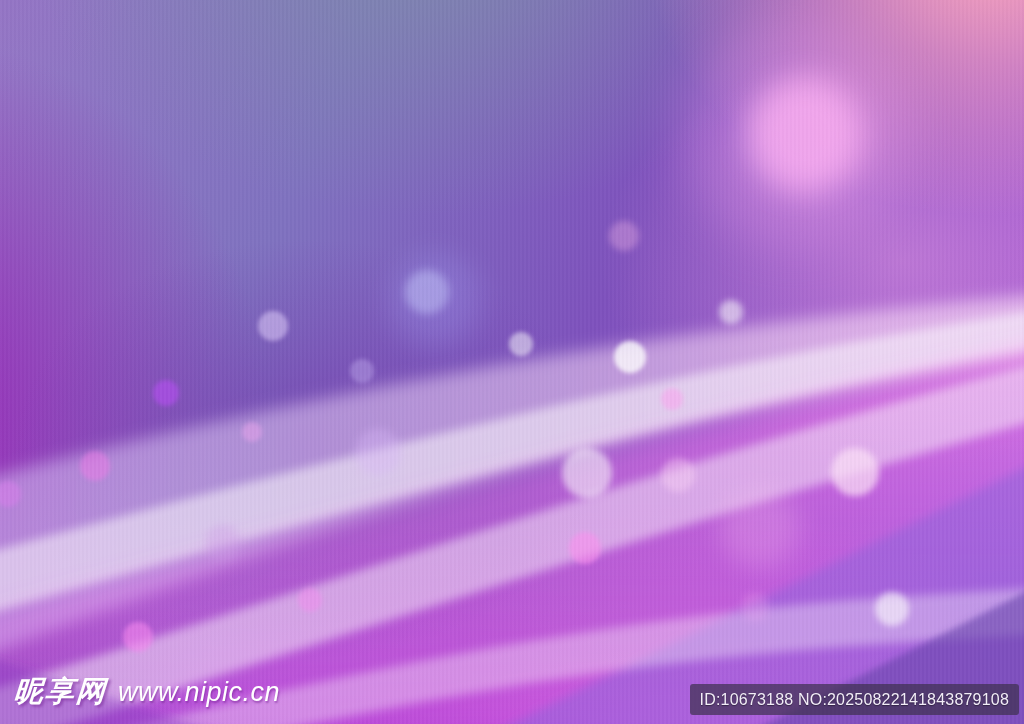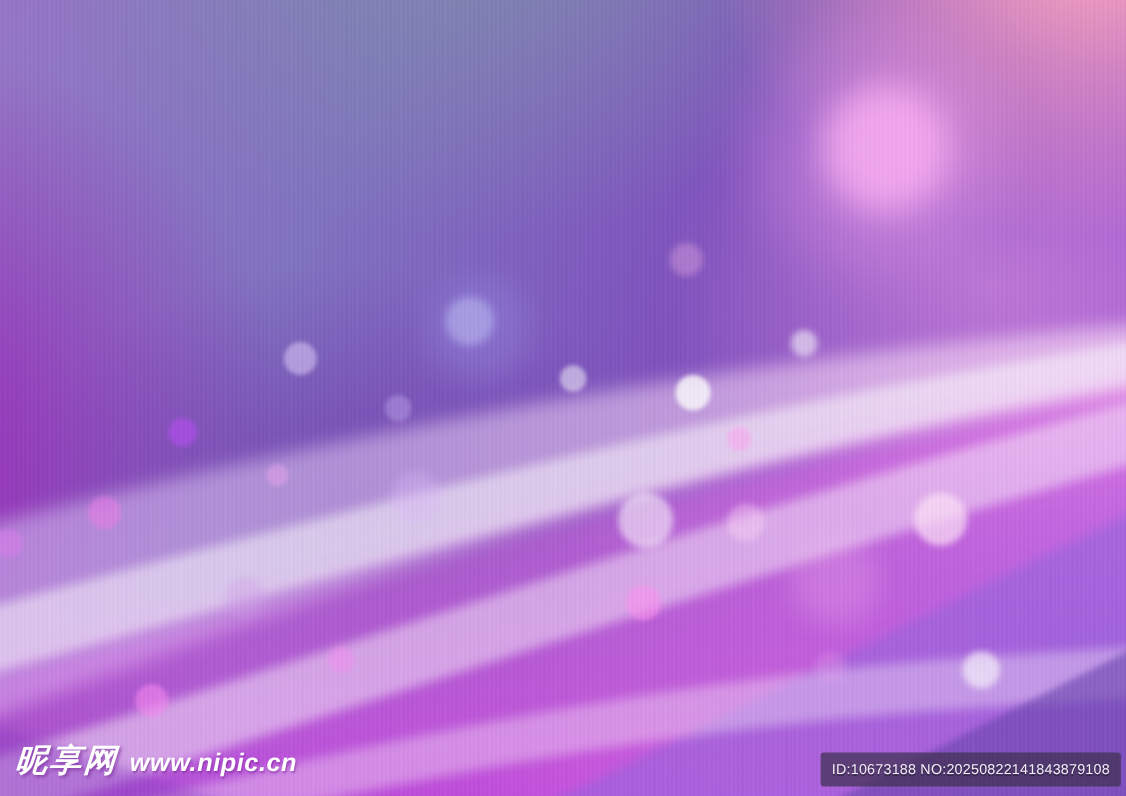--- a/index.html
+++ b/index.html
@@ -35,29 +35,29 @@
   .watermark{
     position:absolute;left:14px;bottom:12px;
     display:flex;align-items:baseline;gap:11px;color:#fff;white-space:nowrap;
   }
   .wm-logo{
     font-weight:900;font-size:29px;letter-spacing:2px;
     font-style:italic;transform:skewX(-4deg);
     text-shadow:2px 2px 3px rgba(110,25,140,0.55);
   }
   .wm-url{
-    font-weight:700;font-style:italic;font-size:23px;letter-spacing:0.5px;
+    font-weight:400;font-style:italic;font-size:27px;letter-spacing:0.5px;
     text-shadow:1px 2px 2px rgba(110,25,140,0.5);
   }
   
   .id-badge{
     position:absolute;right:5px;bottom:9px;height:31px;line-height:31px;
     padding:0 10px;border-radius:3px;
     background:rgba(62,48,80,0.72);
-    color:#f2edf7;font-size:13px;letter-spacing:0.2px;white-space:nowrap;
+    color:#f2edf7;font-size:16px;letter-spacing:0.2px;white-space:nowrap;
     text-shadow:0 1px 1px rgba(30,20,45,0.6);
   }
 </style>
 </head>
 <body>
 
 <div class="stage">
 
   <div class="bg"></div>
 

